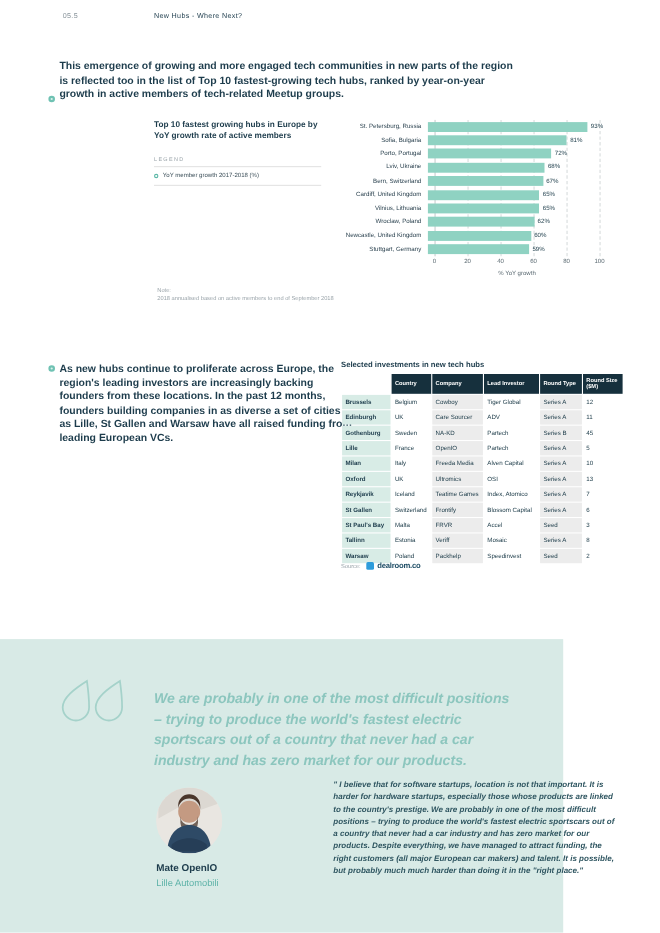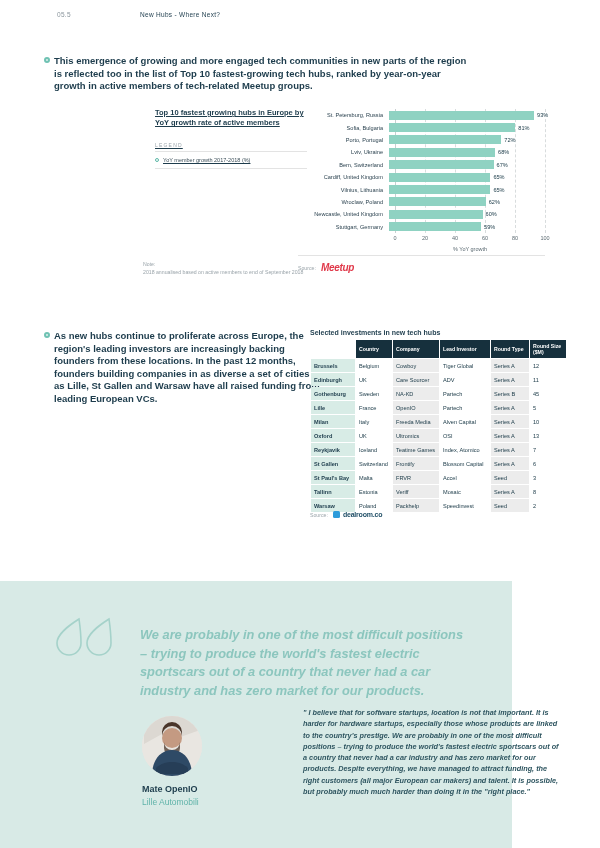--- a/index.html
+++ b/index.html
@@ -6,27 +6,27 @@
   html,body { background:#ffffff; }
   body { font-family:"Liberation Sans", sans-serif; color:#1d3c4c; }
   .page { position:relative; width:600px; height:848px; background:#ffffff; overflow:hidden; }
 
   
   .page-num { position:absolute; left:57px; top:11px; font-size:6.5px; color:#8a959c; letter-spacing:.3px; }
   .page-title { position:absolute; left:140px; top:11px; font-size:6.5px; color:#1d3c4c; letter-spacing:.3px; }
 
   
   .intro { position:absolute; display:flex; align-items:flex-start; }
-  .intro1 { left:44px; top:55px; width:424px; }
+  .intro1 { left:44px; top:55px; width:424px;align-items:flex-end; }
   .intro2 { left:44px; top:330px; width:276px; }
   .bullet-ring { flex:0 0 auto; width:6px; height:6px; border:2px solid #6fc2b3; border-radius:50%; margin-top:2px; margin-right:4px; background:#dff0ec; }
   .intro-text { font-size:9.5px; line-height:1.32; font-weight:700; color:#1d3c4c; }
 
   
-  .chart-left { position:absolute; left:155px; top:108px; width:152px;text-decoration:underline; }
+  .chart-left { position:absolute; left:140px; top:108px; width:152px; }
   .chart-title { font-size:7.5px; font-weight:700; line-height:1.35; color:#1d3c4c; }
   .legend-heading { margin-top:14px; font-size:5px; letter-spacing:1.2px; color:#9aa4aa; }
   .rule { border:none; border-top:1px solid #e3e3e3; margin:3px 0; }
   .legend-item { display:flex; align-items:center; padding:2px 0; }
   .legend-ring { width:4px; height:4px; border:1.5px solid #5cb8a7; border-radius:50%; margin-right:4px; background:#fff; }
   .legend-label { font-size:5.5px; color:#3c4f59; }
 
   .chart-plot { position:absolute; left:298px; top:109px; width:247px; }
   .plot-rows { position:relative; }
   .gridlines { position:absolute; left:97px; right:0; top:0; bottom:0; }
@@ -180,24 +180,20 @@
       <span class="axis-tick" style="left:80%">80</span>
       <span class="axis-tick" style="left:100%">100</span>
     </div>
     <div class="axis-label">% YoY growth</div>
   </div>
 
   <div class="chart-note">
     <span>Note:</span><br>
     <span>2018 annualised based on active members to end of September 2018</span>
   </div>
-  <div class="chart-source">
-    <span class="source-label">Source:</span>
-    <span class="meetup-logo">Meetup</span>
-  </div>
 
   <div class="intro intro2">
     <span class="bullet-ring"></span>
     <div class="intro-text">As new hubs continue to proliferate across Europe, the region's leading investors are increasingly backing founders from these locations. In the past 12 months, founders building companies in as diverse a set of cities as Lille, St Gallen and Warsaw have all raised funding from leading European VCs.</div>
   </div>
 
   <div class="table-title">Selected investments in new tech hubs</div>
   <table class="inv-table">
     <colgroup>
         <col style="width:44px">

